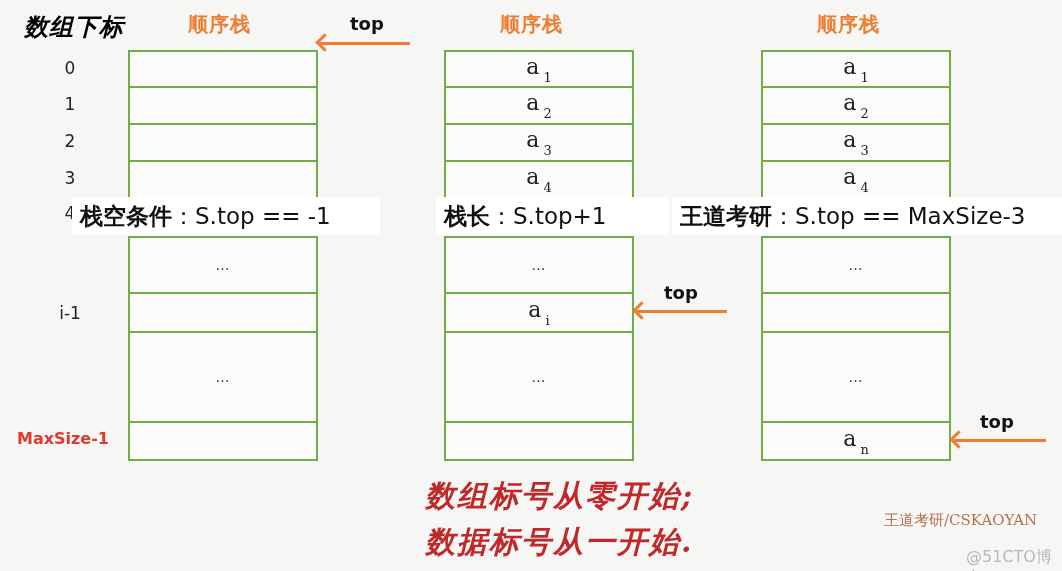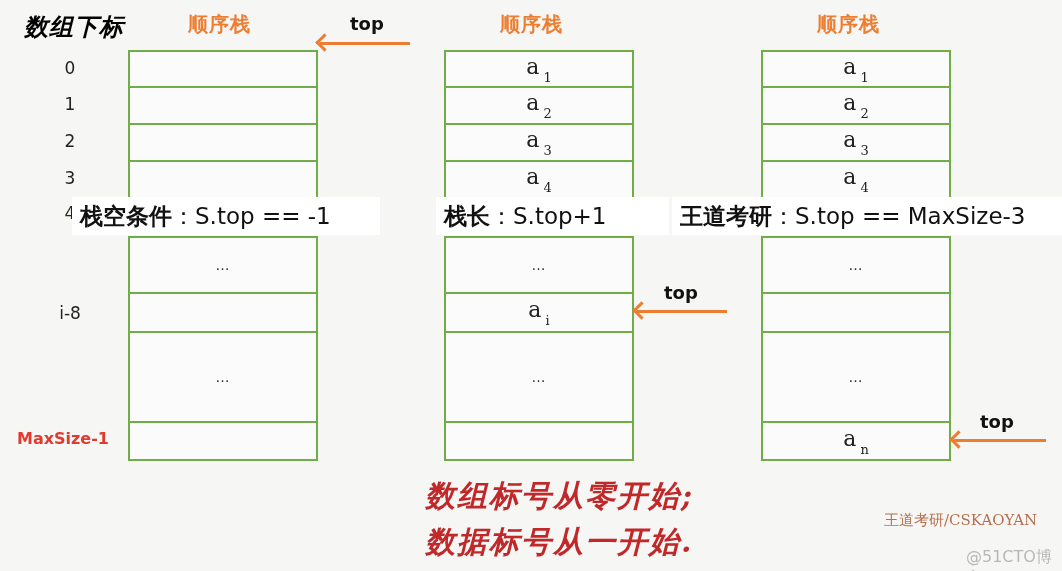--- a/index.html
+++ b/index.html
@@ -50,21 +50,21 @@
 <div class="abs hdr-blue" style="left:24px;top:11px;">数组下标</div>
 <div class="abs hdr-orange" style="left:188px;top:11px;">顺序栈</div>
 <div class="abs hdr-orange" style="left:500px;top:11px;">顺序栈</div>
 <div class="abs hdr-orange" style="left:817px;top:11px;">顺序栈</div>
 
 <div class="abs idx" style="left:50px;top:58px;">0</div>
 <div class="abs idx" style="left:50px;top:94px;">1</div>
 <div class="abs idx" style="left:50px;top:131px;">2</div>
 <div class="abs idx" style="left:50px;top:168px;">3</div>
 <div class="abs idx" style="left:50px;top:203px;">4</div>
-<div class="abs idx" style="left:50px;top:303px;">i-8</div>
+<div class="abs idx" style="left:50px;top:303px;">i-1</div>
 <div class="abs idx-red" style="left:17px;top:429px;">MaxSize-1</div>
 
 <div class="stack" style="left:128px;top:0;">
   <div class="cell" style="top:50px;height:34px;"></div>
   <div class="cell" style="top:86px;height:35px;"></div>
   <div class="cell" style="top:123px;height:35px;"></div>
   <div class="cell" style="top:160px;height:40px;border-bottom:none;"></div>
   <div class="cell" style="top:236px;height:54px;">
       <span class="dots">…</span>
     </div>

